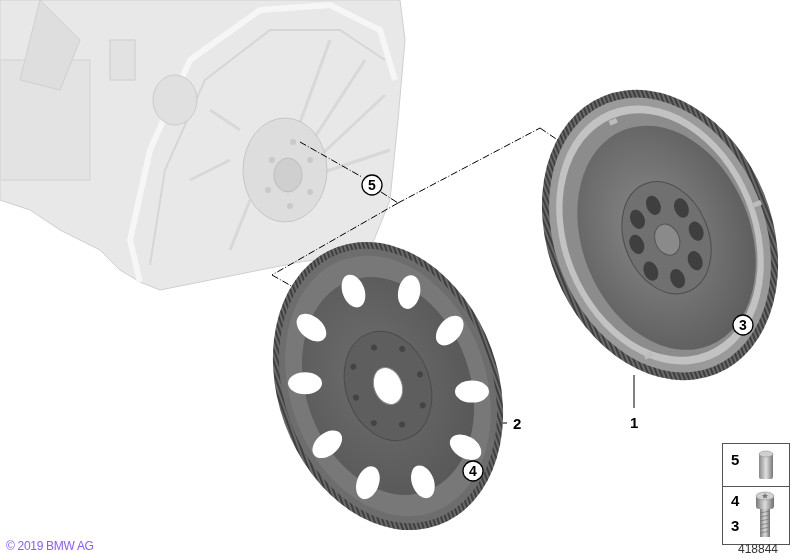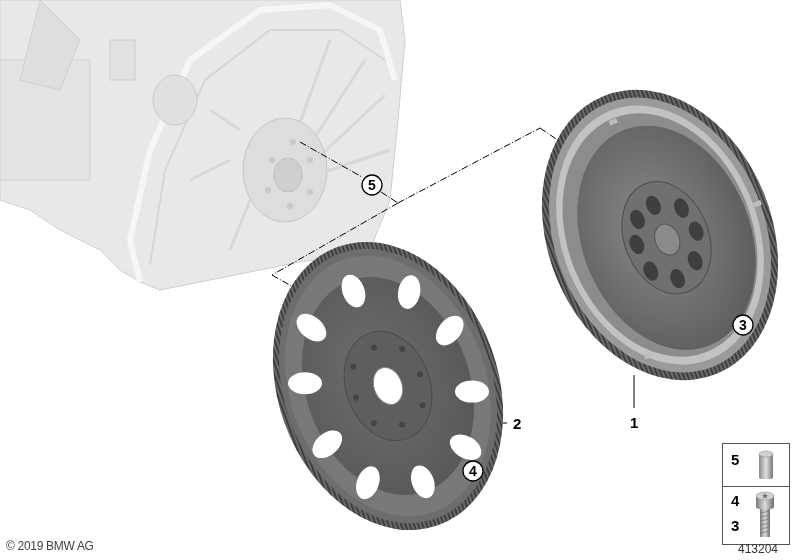--- a/index.html
+++ b/index.html
@@ -1,20 +1,20 @@
 <!DOCTYPE html>
 <html><head>
 <meta charset="utf-8">
 <style>
   html, body { margin:0; padding:0; background:#ffffff; }
   body { width:800px; height:560px; position:relative; overflow:hidden; font-family:"Liberation Sans", sans-serif; }
   .diagram { position:absolute; left:0; top:0; width:800px; height:560px; }
   .callout-num { font-family:"Liberation Sans", sans-serif; font-weight:bold; font-size:14px; fill:#000; }
   .plain-num { font-family:"Liberation Sans", sans-serif; font-weight:bold; font-size:15px; fill:#000; }
-  .copyright { position:absolute; left:6px; top:539px; font-size:12px; color:#404040; letter-spacing:-0.3px; font-weight:normal; }
+  .copyright { position:absolute; left:6px; top:539px; font-size:12px; color:#8b5cf6; letter-spacing:-0.3px; font-weight:normal; }
   .legend-box { position:absolute; left:722px; top:443px; width:66px; height:100px; border:1px solid #555; background:#fff; }
   .legend-row { position:absolute; left:0; width:66px; border-bottom:1px solid #555; }
   .legend-row.top { top:0; height:42px; }
   .legend-row.bottom { top:43px; height:57px; border-bottom:none; }
   .legend-num { position:absolute; left:8px; font-weight:bold; font-size:15px; color:#000; }
   .image-id { position:absolute; left:738px; top:542px; font-size:12px; color:#333; }
 </style>
 </head>
 <body>
 
@@ -193,13 +193,13 @@
           <line x1="7" y1="26" x2="17" y2="24"></line>
         <line x1="7" y1="30" x2="17" y2="28"></line>
           <line x1="7" y1="34" x2="17" y2="32"></line>
         <line x1="7" y1="38" x2="17" y2="36"></line>
           <line x1="7" y1="42" x2="17" y2="40"></line>
       </g>
     </svg>
   </div>
 </div>
 
-<div class="image-id">413204</div>
+<div class="image-id">418844</div>
 
 </body></html>

